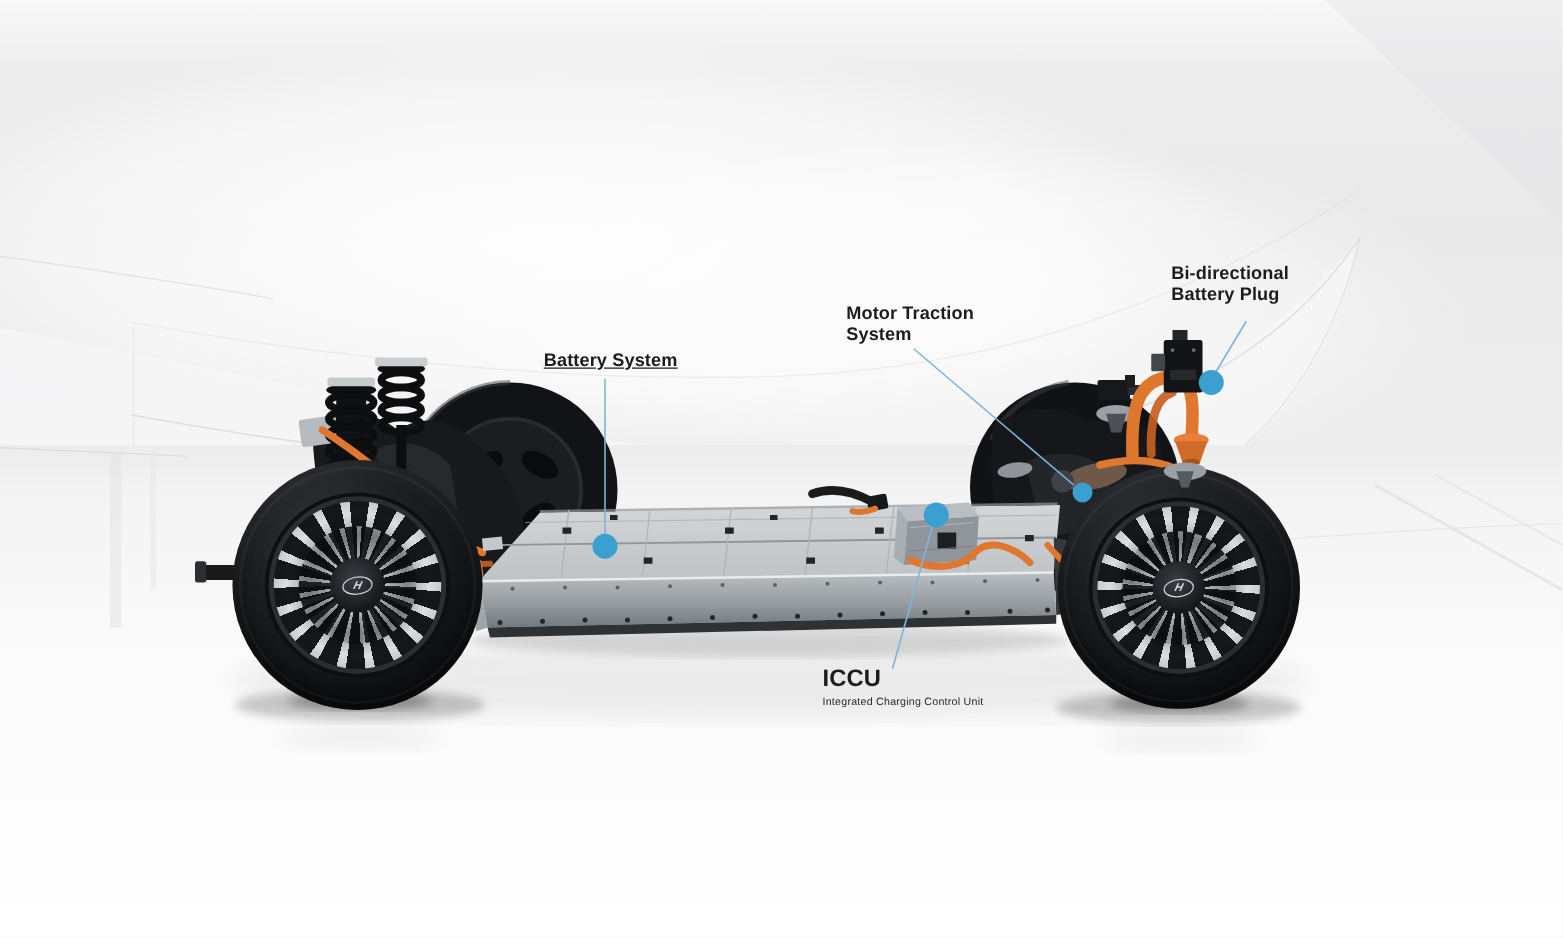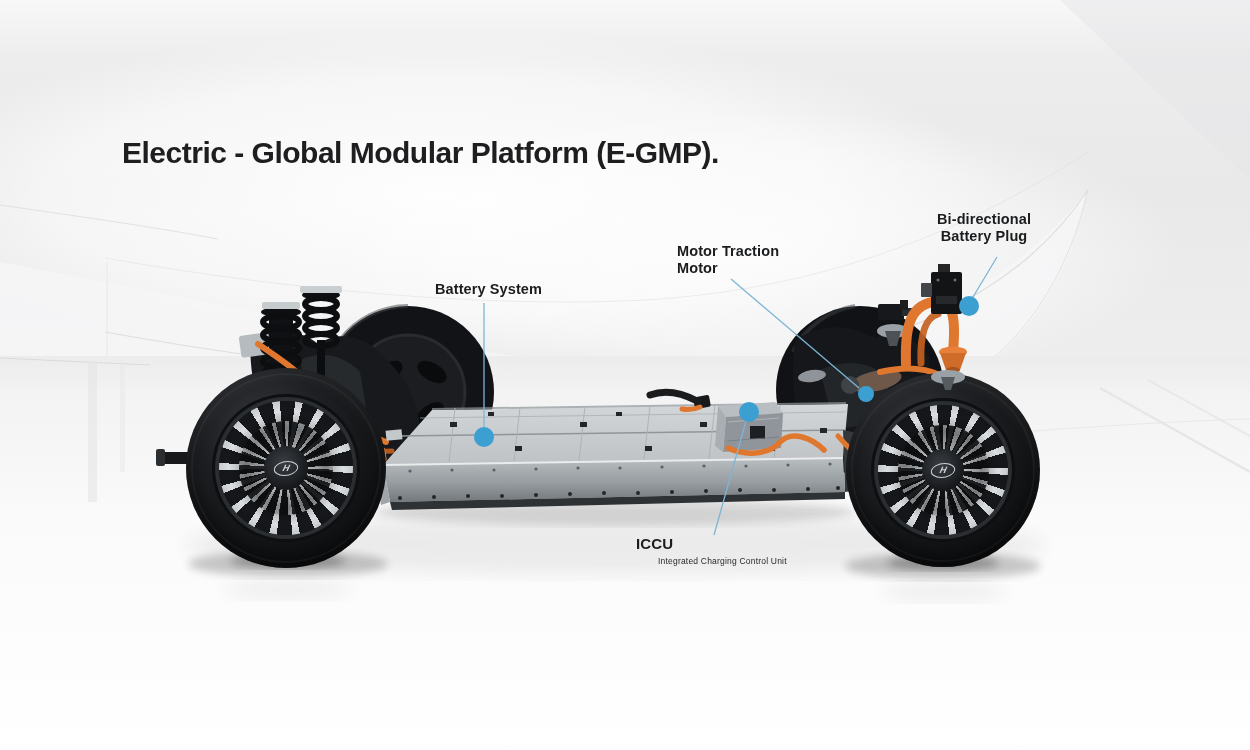--- a/index.html
+++ b/index.html
@@ -12,24 +12,24 @@
   
   .title{
     position:absolute;left:122px;top:136px;
     font-size:30px;font-weight:700;letter-spacing:-0.5px;color:#1e1e20;
     white-space:nowrap;
   }
   .callout-label{
     position:absolute;font-size:14.5px;font-weight:600;color:#1b1c1e;
     letter-spacing:.1px;line-height:17px;white-space:nowrap;
   }
-  .lbl-battery{left:435px;top:281px;}
+  .lbl-battery{left:435px;top:281px;text-decoration:underline;}
   .lbl-motor{left:677px;top:243px;}
-  .lbl-plug{left:937px;top:211px;text-align:center;}
-  .lbl-iccu{left:636px;top:535px;font-size:15px;}
+  .lbl-plug{left:937px;top:211px;}
+  .lbl-iccu{left:658px;top:535px;font-size:19px;}
   .lbl-iccu-sub{
     position:absolute;left:658px;top:556px;
     font-size:8.5px;font-weight:400;color:#28292b;letter-spacing:.2px;white-space:nowrap;
   }
 
   
   .wheel{position:absolute;border-radius:50%;}
   .wheel-front{left:186px;top:368px;width:200px;height:200px;}
   .wheel-rear{left:846px;top:373px;width:194px;height:194px;}
   .tire{
@@ -333,27 +333,26 @@
       <line x1="746" y1="421" x2="714" y2="535" stroke-width="1.3" stroke="#7DB6D6"></line>
     </g>
     <g>
       <circle cx="484" cy="437" r="10" fill="#3C9FD2"></circle>
       <circle cx="866" cy="394" r="8" fill="#3C9FD2"></circle>
       <circle cx="969" cy="306" r="10" fill="#3C9FD2"></circle>
       <circle cx="749" cy="412" r="10" fill="#3C9FD2"></circle>
     </g>
   </svg>
 
-  <div class="title">Electric - Global Modular Platform (E-GMP).</div>
 
   <div class="callout-label lbl-battery">Battery System</div>
 
   <div class="callout-label lbl-motor">
     <div>Motor Traction</div>
-    <div>Motor</div>
+    <div>System</div>
   </div>
 
   <div class="callout-label lbl-plug">
     <div>Bi-directional</div>
     <div>Battery Plug</div>
   </div>
 
   <div class="callout-label lbl-iccu">ICCU</div>
   <div class="lbl-iccu-sub">Integrated Charging Control Unit</div>
 

